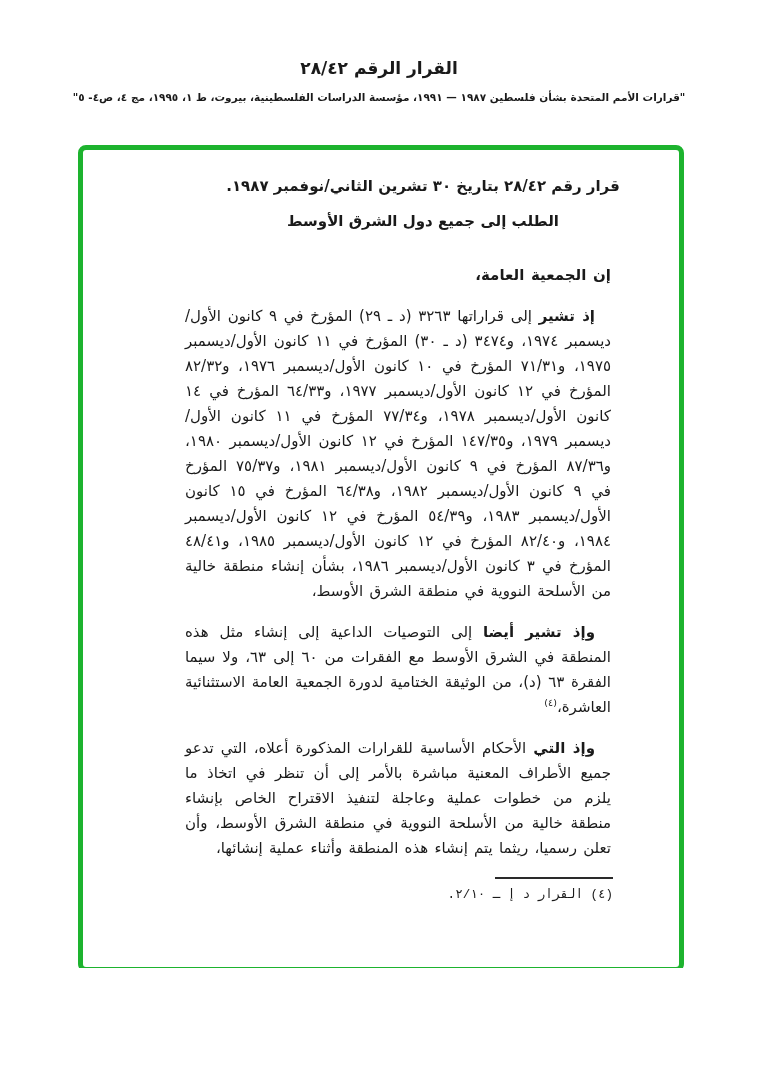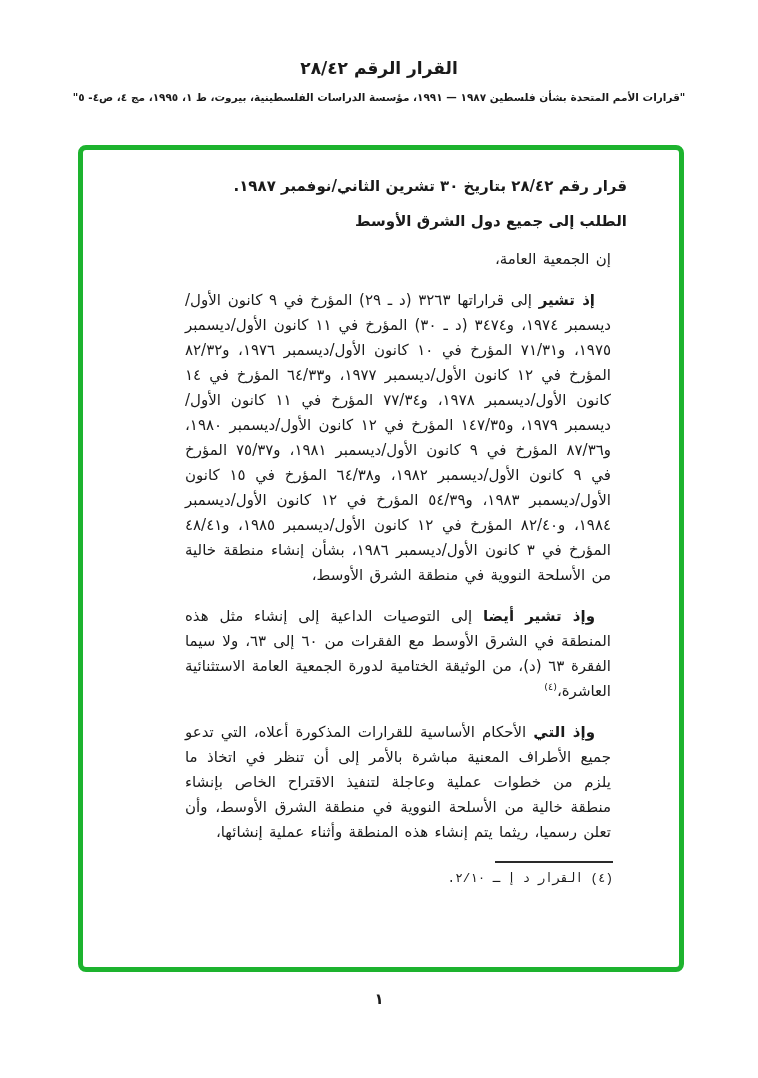--- a/index.html
+++ b/index.html
@@ -6,21 +6,21 @@
   * { box-sizing: border-box; }
   html, body { margin: 0; padding: 0; }
   body {
     width: 758px; height: 1078px;
     background: #ffffff;
     font-family: "DejaVu Sans", sans-serif;
     color: var(--ink);
   }
   .page {
     position: relative;
-    width: 758px; height: 1078px;
+    width: 758px; height: 968px;
     direction: rtl;
     overflow: hidden;
   }
   .header-title {
     padding-top: 58px;
     text-align: center;
     font-size: 17px;
     font-weight: 700;
     letter-spacing: 0.5px;
   }
@@ -38,35 +38,35 @@
     border: 5px solid var(--green);
     border-radius: 8px;
     background: #ffffff;
   }
   .content {
     padding: 24px 52px 0 86px;
     font-size: 15px;
   }
   .doc-title {
     font-weight: 700;
-    text-align: right;
+    text-align: center;
     margin-left: 50px;
     line-height: 24px;
   }
   .doc-title-main { margin-bottom: 11px; }
   .body-text p {
     margin: 16px;
     text-align: justify;
     text-indent: 16px;
     line-height: 25px;
     word-spacing: 1.5px;
   }
   .opening-line {
-    font-weight: 400;
-    margin: 14px 0 3px !important;
+    font-weight: 700;
+    margin: 30px 0 3px !important;
     text-align: right !important;
   }
   .lead { font-weight: 700; }
   sup.fn-ref { font-size: 9.5px; line-height: 0; }
   .footnote-block { margin-top: 16px; }
   .footnote-rule {
     width: 118px; height: 0;
     border-top: 2px solid #2a2a2a;
     margin: 0 14px 6px 0;
   }

